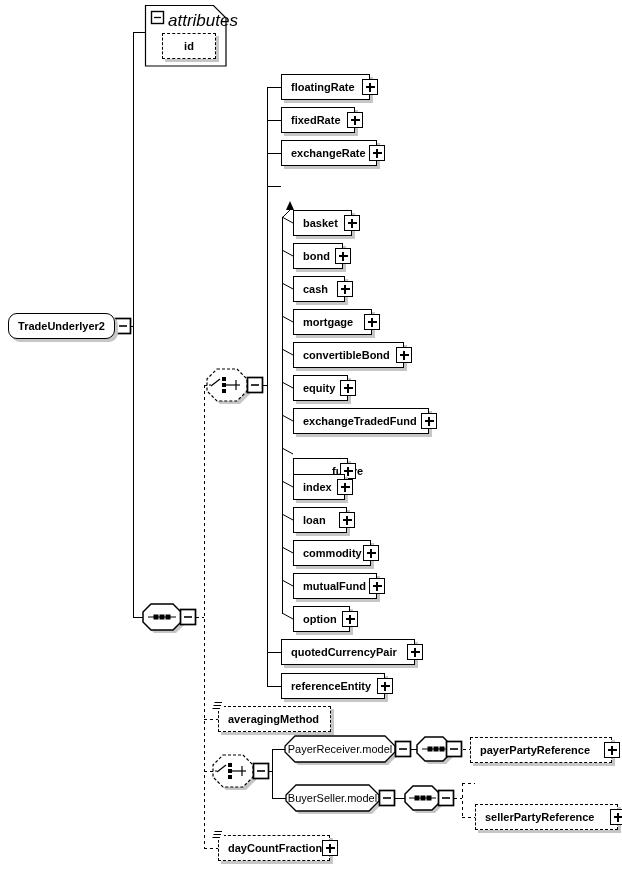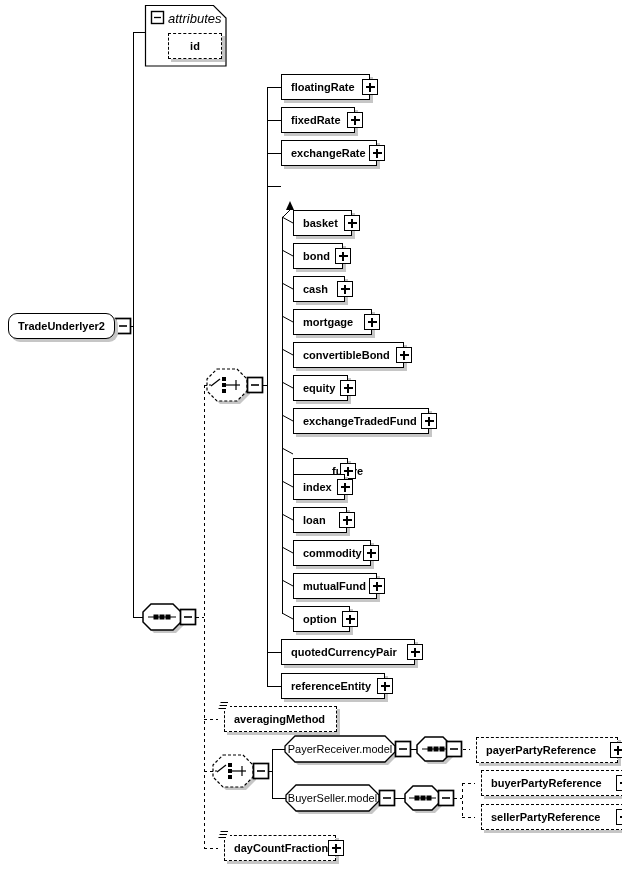--- a/index.html
+++ b/index.html
@@ -4,34 +4,34 @@
 <style>
   html,body{margin:0;padding:0;background:#fff;}
   .stage{position:relative;width:622px;height:870px;background:#ffffff;
          font-family:"Liberation Sans",sans-serif;overflow:hidden;}
   .stage svg.canvas{position:absolute;left:0;top:0;}
   
   .el{position:absolute;box-sizing:border-box;height:26px;background:#fff;
       border:1.6px solid #000;box-shadow:3px 3px 0 #c6c6c6;
       display:flex;align-items:center;padding:0 0 0 9px;
       font-size:11px;font-weight:bold;white-space:nowrap;color:#000;}
-  .el.dashed{border:1px dashed #000;margin-left:6px;}
+  .el.dashed{border:1px dashed #000;}
   .el.center{justify-content:center;padding-left:0;}
   .el.round{border-radius:9px;}
   
   .pm{position:absolute;right:-9px;top:50%;margin-top:-8px;width:16px;height:16px;
       box-sizing:border-box;background:#fff;border:1.7px solid #000;}
   .pm::before{content:"";position:absolute;left:2.5px;right:2.5px;top:50%;
       margin-top:-0.8px;height:1.6px;background:#000;}
   .pm.plus::after{content:"";position:absolute;top:2.5px;bottom:2.5px;left:50%;
       margin-left:-0.8px;width:1.6px;background:#000;}
   
   .overlay{position:absolute;display:flex;align-items:center;justify-content:center;
       font-size:11px;color:#000;white-space:nowrap;}
-  .attr-label{position:absolute;font-size:13px;font-style:italic;color:#000;white-space:nowrap;}
+  .attr-label{position:absolute;font-size:17px;font-style:italic;color:#000;white-space:nowrap;}
   
   .type-icon{position:absolute;left:-8px;top:-7px;background:#fff;line-height:0;padding:1px;}
   
   .ref-arrow{position:absolute;left:1px;bottom:-1px;line-height:0;}
 </style>
 </head>
 <body>
 
 <div class="stage">
 
@@ -300,24 +300,20 @@
   <span>averagingMethod</span>
 </div>
 
 <div class="overlay" style="left:285px;top:736px;width:110px;height:26px;">PayerReceiver.model</div>
 <div class="el dashed" style="left:470px;top:737px;width:142px;">
   <span>payerPartyReference</span>
   <span class="pm plus"></span>
 </div>
 
 <div class="overlay" style="left:286px;top:785px;width:93px;height:26px;">BuyerSeller.model</div>
-<div class="el dashed" style="left:475px;top:770px;width:143px;">
-  <span>buyerPartyReference</span>
-  <span class="pm plus"></span>
-</div>
 <div class="el dashed" style="left:475px;top:804px;width:143px;">
   <span>sellerPartyReference</span>
   <span class="pm plus"></span>
 </div>
 
 <div class="el dashed" style="left:218px;top:835px;width:112px;">
   <span class="type-icon">
     <svg width="11" height="9">
           <path d="M2.5,1.5 H10 M1.5,4.5 H9 M0.5,7.5 H8" stroke="#000" stroke-width="1" fill="none"></path>
         </svg>

